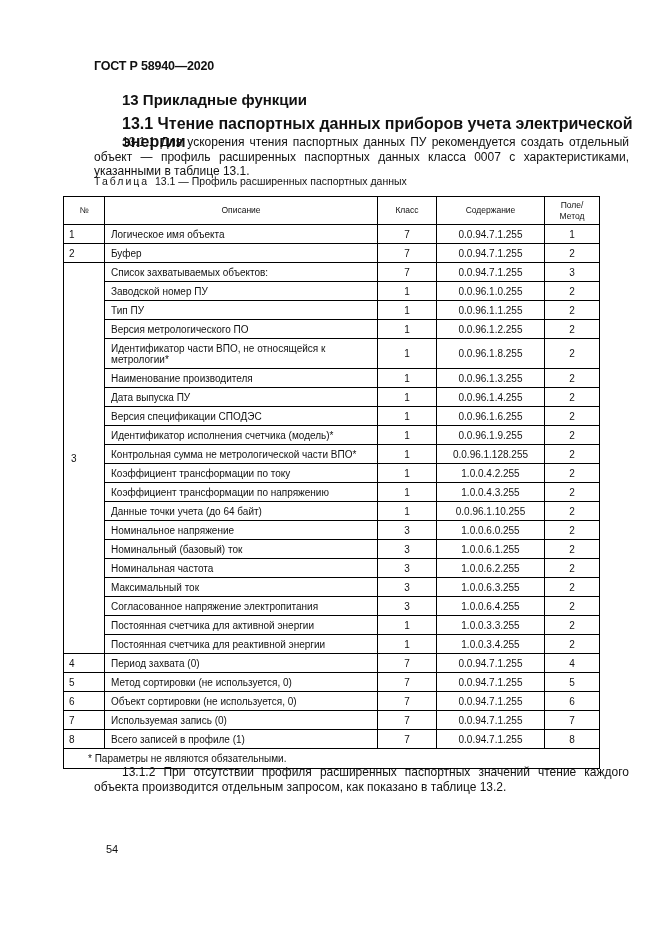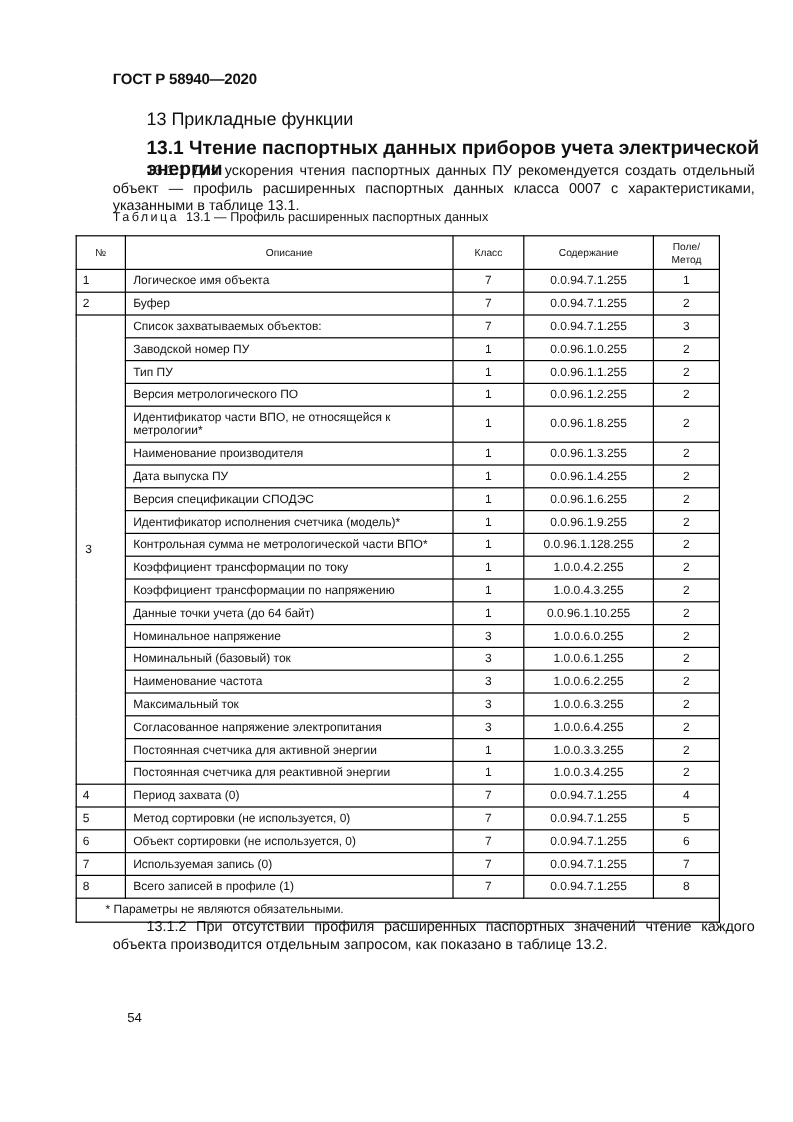--- a/index.html
+++ b/index.html
@@ -1,20 +1,20 @@
 <!DOCTYPE html>
 <html><head>
 <meta charset="utf-8">
 <style>
   html, body { margin:0; padding:0; background:#ffffff; }
   body { width:661px; height:935px; position:relative; overflow:hidden;
          font-family:"Liberation Sans", "DejaVu Sans", sans-serif; color:#111; }
   .abs { position:absolute;padding-left:31px; }
   .doc-id { left:63px; top:59px; font-size:12.5px; font-weight:bold; letter-spacing:-0.2px; }
-  .h1 { left:91px; top:91px; font-size:15px; font-weight:normal; }
+  .h1 { left:91px; top:91px; font-size:15px; font-weight:bold; }
   .h2 { left:91px; top:115px; font-size:16px; font-weight:bold; }
   .para { left:63px; width:535px; font-size:12px; line-height:14.5px; text-align:justify; }
   .para .indent { display:inline-block; width:28px; }
   .caption { left:63px; top:175px; font-size:10.5px; }
   .caption .spaced { letter-spacing:2px;text-align:right; }
   table.t { position:absolute; left:63px; top:196px; width:536px; border-collapse:collapse;
             font-size:10px; table-layout:fixed; }
   table.t td, table.t th { border:1.6px solid #000; padding:0 6px; vertical-align:middle; }
   table.t th { font-weight:normal; font-size:8.5px; text-align:center; height:27px; line-height:11px; }
   table.t td { height:18px; line-height:11px; }
@@ -153,21 +153,21 @@
         <td class="c">1.0.0.6.0.255</td>
         <td class="c">2</td>
       </tr>
       <tr>
         <td>Номинальный (базовый) ток</td>
         <td class="c">3</td>
         <td class="c">1.0.0.6.1.255</td>
         <td class="c">2</td>
       </tr>
       <tr>
-        <td>Наименование частота</td>
+        <td>Номинальная частота</td>
         <td class="c">3</td>
         <td class="c">1.0.0.6.2.255</td>
         <td class="c">2</td>
       </tr>
       <tr>
         <td>Максимальный ток</td>
         <td class="c">3</td>
         <td class="c">1.0.0.6.3.255</td>
         <td class="c">2</td>
       </tr>

